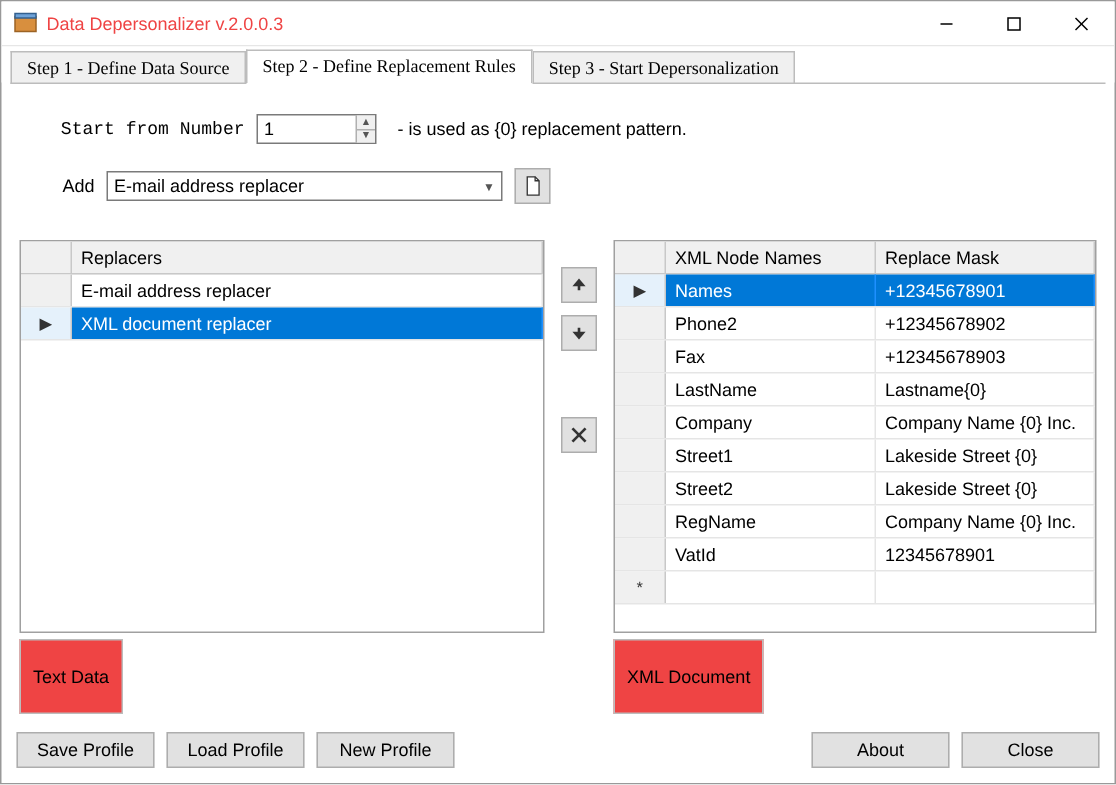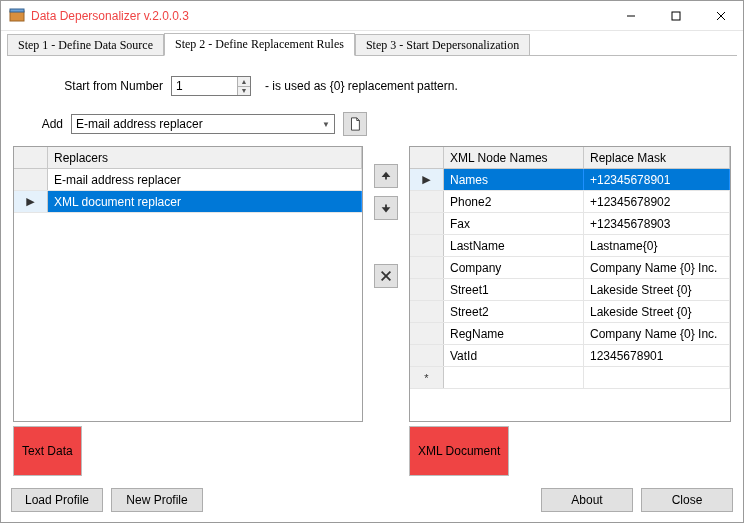--- a/index.html
+++ b/index.html
@@ -98,21 +98,21 @@
     border:1px solid #adadad;
     background:#e1e1e1;
     display:flex; align-items:center; justify-content:center;
     cursor:default;
   }
   .iconbtn svg { width:14px; height:14px; }
 
   .midrow {
     display:flex;
     gap:10px;
-    margin-top:4px;
+    margin-top:18px;
     flex:1;
     min-height:0;
   }
   .leftpane, .rightpane { display:flex; flex-direction:column; }
   .leftpane { width:350px; }
   .centerpane { width:26px; display:flex; flex-direction:column; align-items:center; padding-top:18px; gap:8px;}
   .rightpane { flex:1; }
 
   .grid {
     border:1px solid #a0a0a0;
@@ -221,21 +221,21 @@
 
   <div class="tabs">
     <div class="tab">Step 1 - Define Data Source</div>
     <div class="tab active">Step 2 - Define Replacement Rules</div>
     <div class="tab">Step 3 - Start Depersonalization</div>
   </div>
 
   <div class="tabpanel">
 
     <div class="row" style="gap:8px; margin:10px 0 0 0;">
-      <div class="lbl" style="width:150px;">Start from Number</div>
+      <div class="lbl" style="width:150px;font-family:Liberation Mono, monospace;">Start from Number</div>
       <div class="spinner">
         <input value="1" style="">
         <div class="spins">
             <div>▲</div>
             <div>▼</div>
           </div>
       </div>
       <div style="margin-left:6px;">- is used as {0} replacement pattern.</div>
     </div>
 
@@ -360,20 +360,21 @@
         </div>
         <div class="subtabs">
           <div class="subtab">XML Document</div>
         </div>
       </div>
     </div>
 
   </div>
 
   <div class="footer">
+    <div class="btn">Save Profile</div>
     <div class="btn">Load Profile</div>
     <div class="btn">New Profile</div>
     <div class="spacer"></div>
     <div class="btn">About</div>
     <div class="btn">Close</div>
   </div>
 
 </div>
 
 </body></html>

